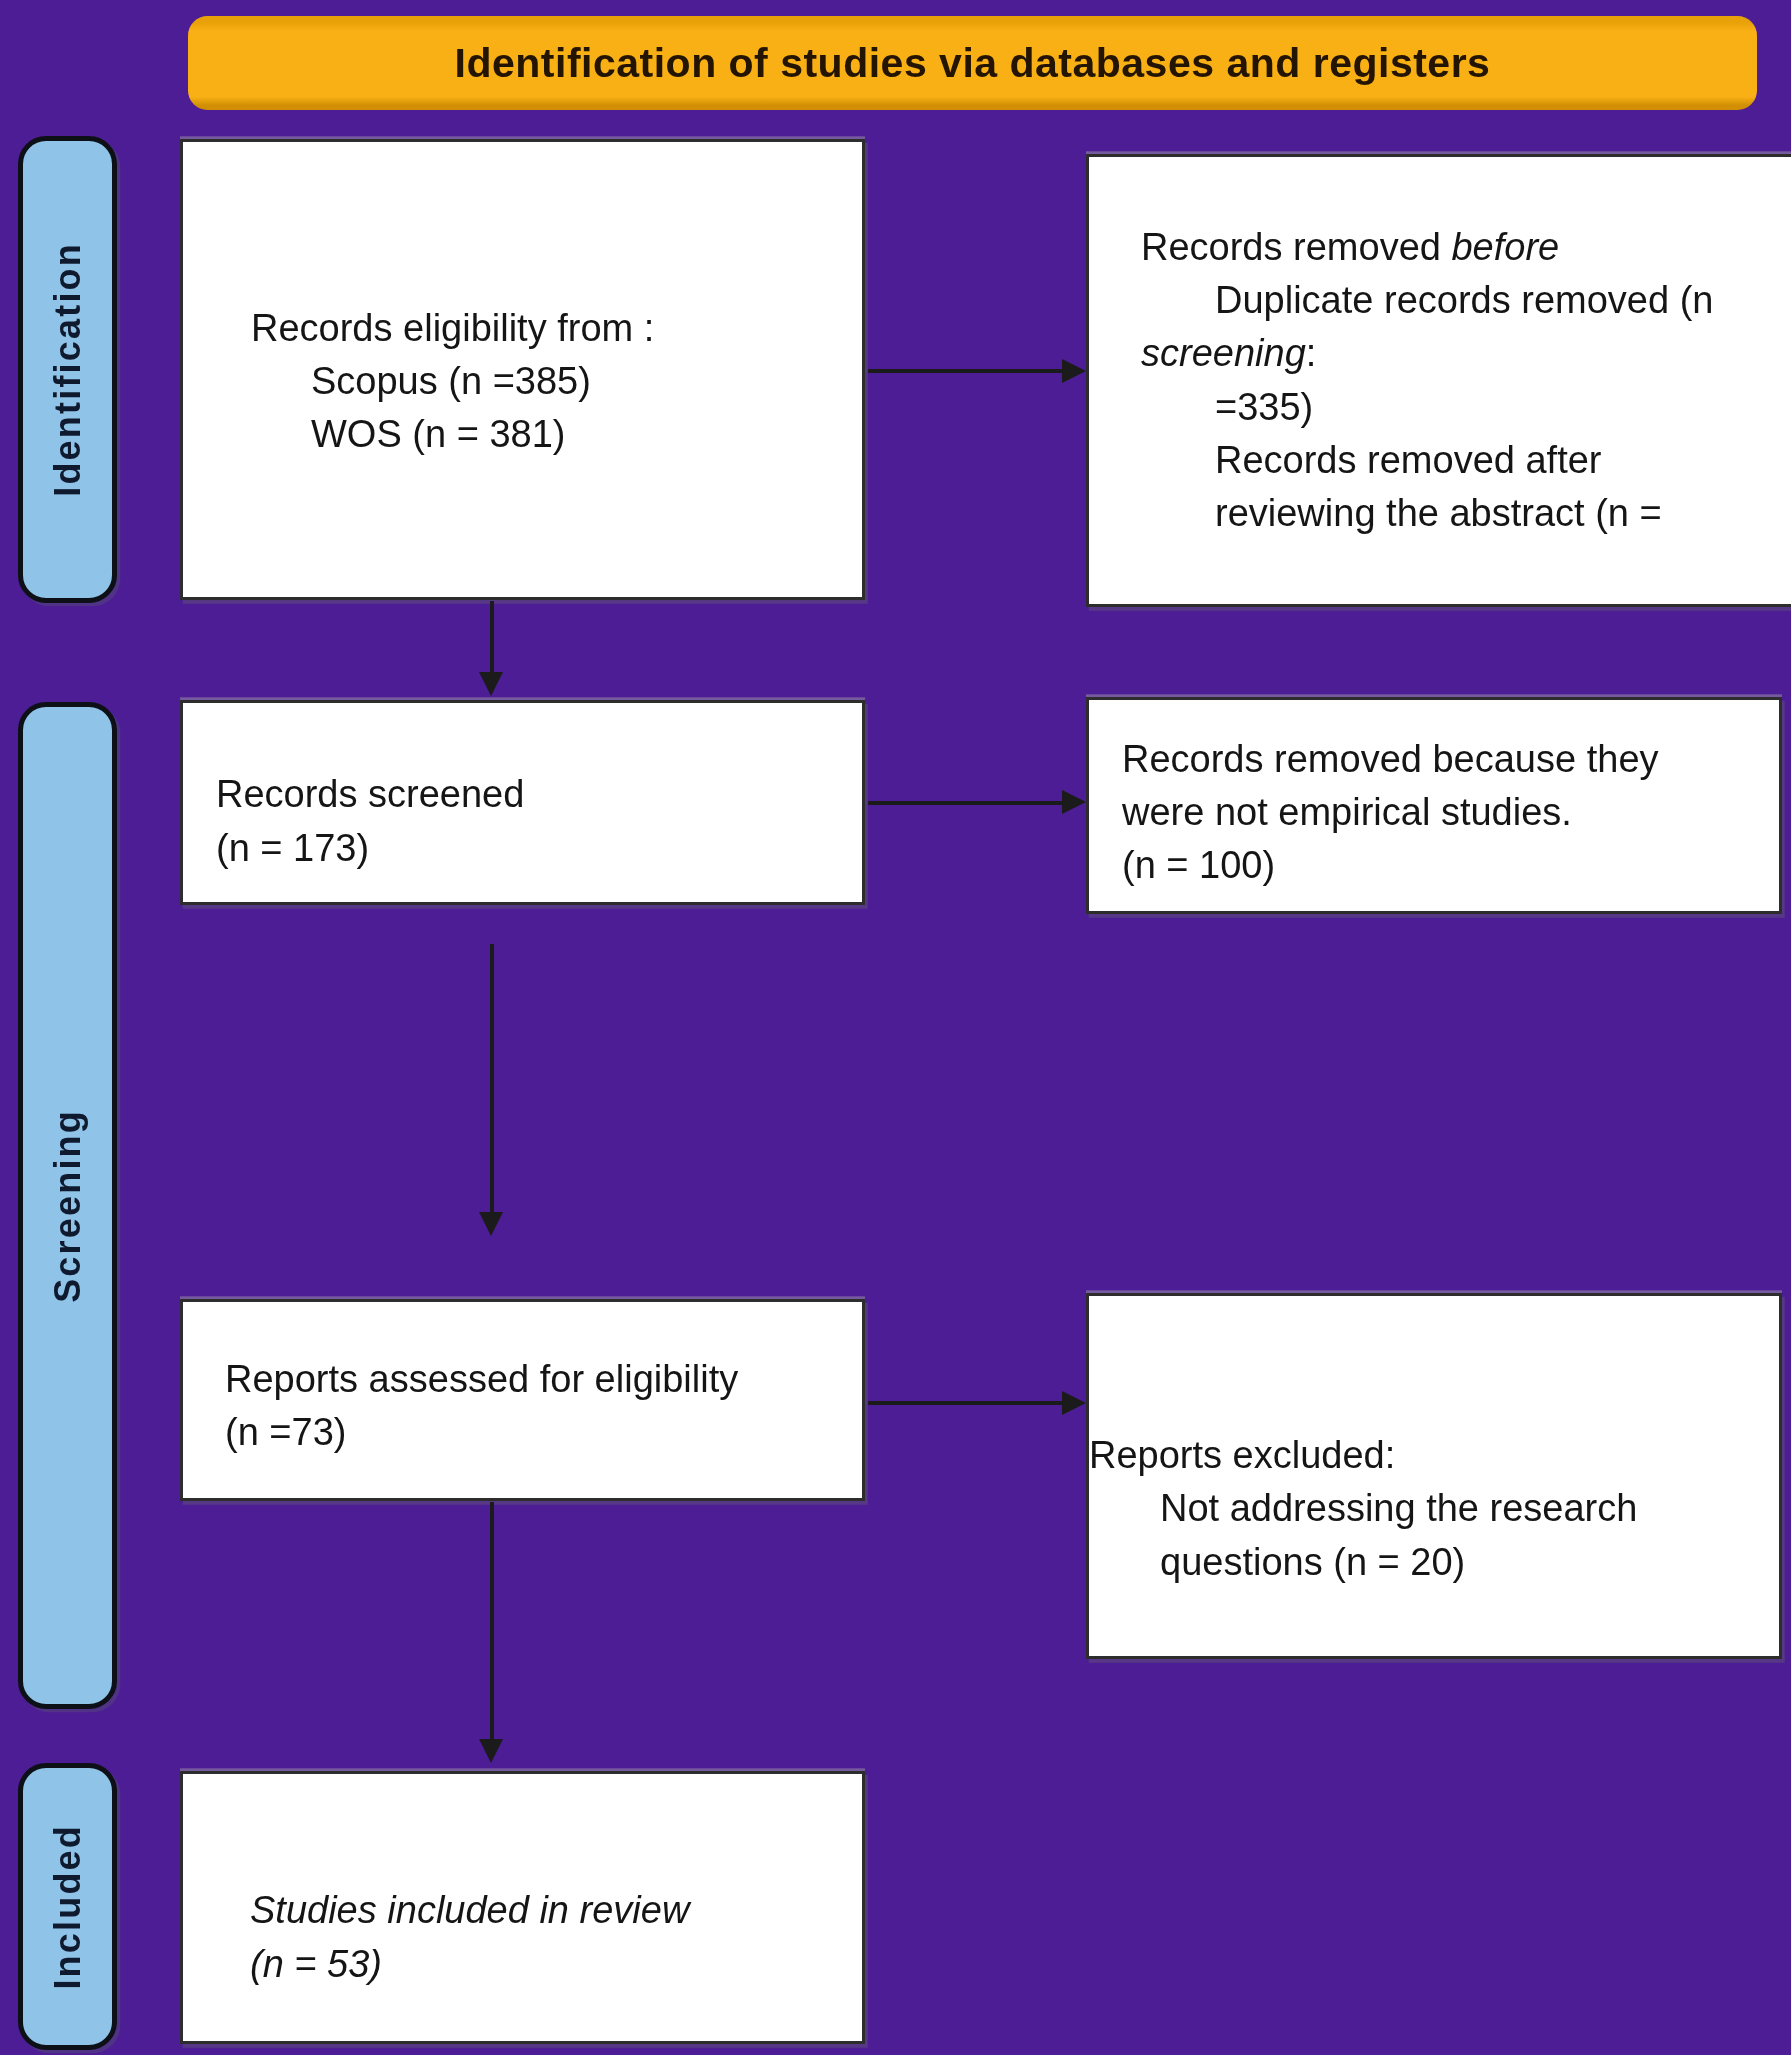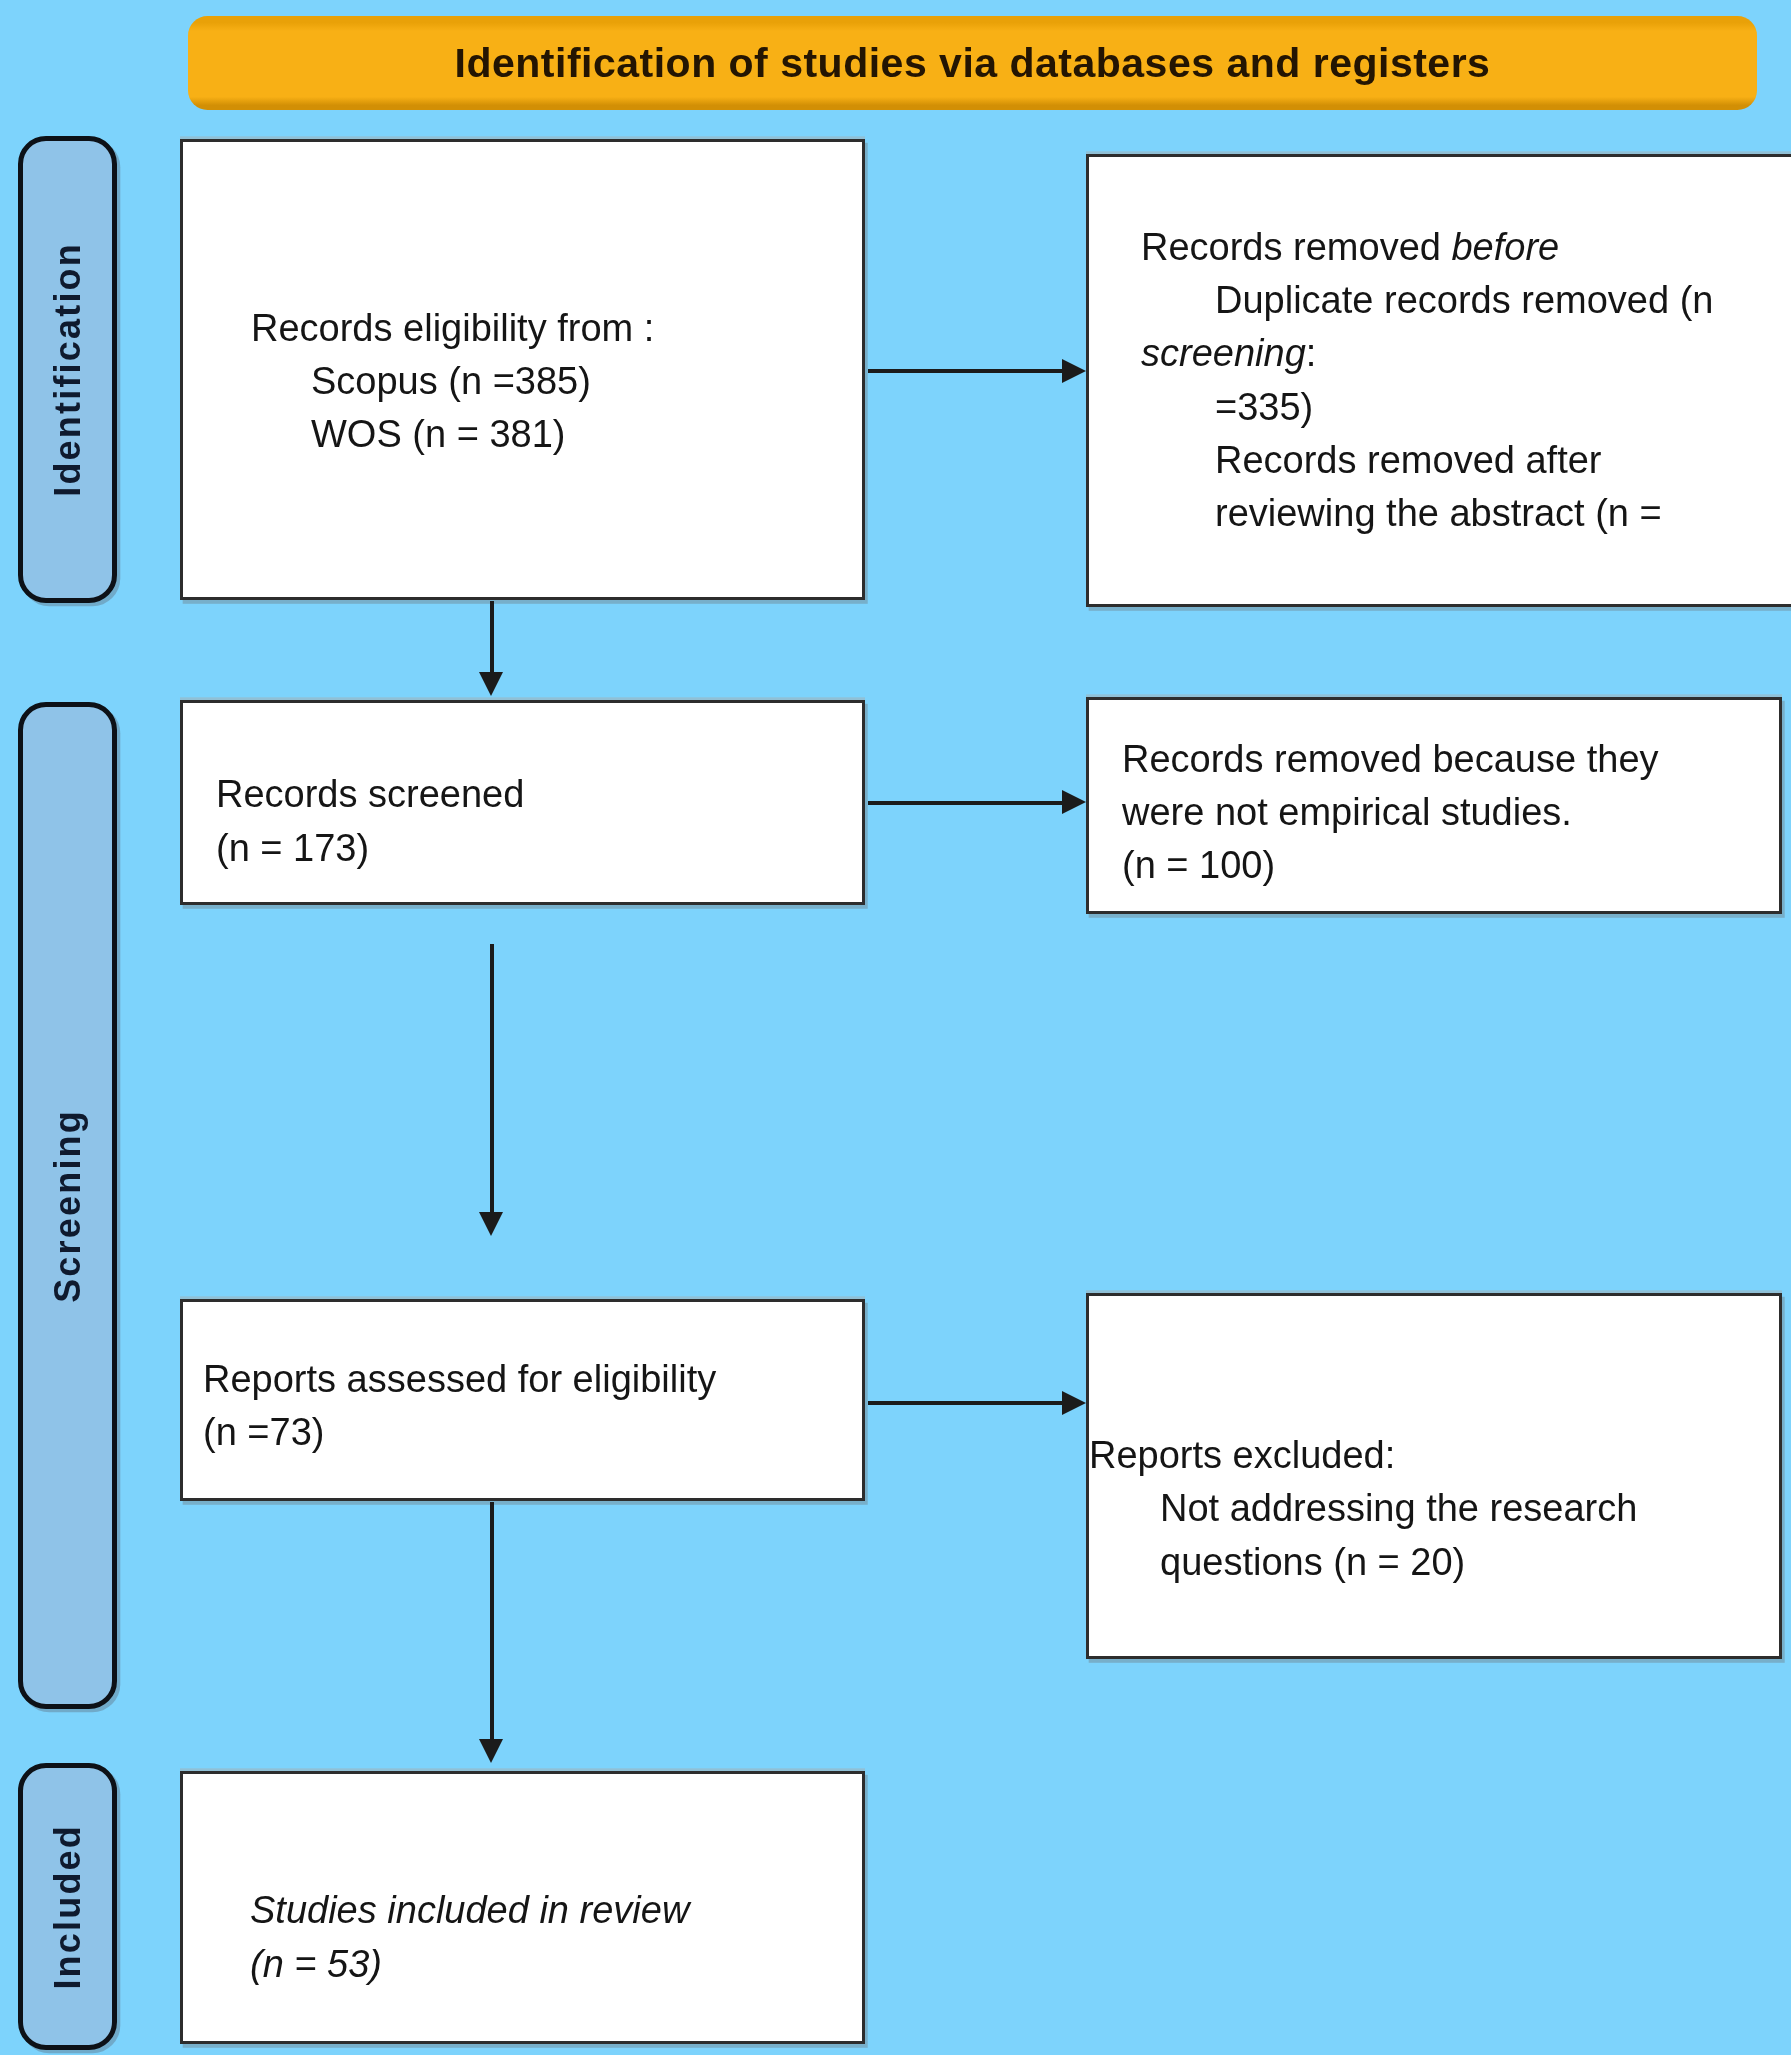--- a/index.html
+++ b/index.html
@@ -1,17 +1,17 @@
 <!DOCTYPE html>
 <html style="font-size:8.7px"><head>
 <meta charset="utf-8">
 <style>
   html, body { margin:0; padding:0; background:#ffffff; }
   .canvas {
-    position:relative; width:1792px; height:2056px; background:#7dd3fc;
+    position:relative; width:1792px; height:2056px; background:#4c1d95;
     font-family:"Liberation Sans", sans-serif; color:#151515; overflow:hidden;
   }
 
   
   .banner {
     position:absolute; left:188px; top:16.4px; width:1569px; height:94px;
     border-radius:19.6px; box-sizing:border-box;
     background:linear-gradient(180deg,#e9a108 0%,#e9a108 7%,#f8b015 16%,#f8b015 86%,#d28f05 95%,#d28f05 100%);
     display:flex; align-items:center; justify-content:center;
   }
@@ -51,21 +51,21 @@
   .box-removed-before .content { padding-left:52px; }
   .box-removed-before .indent { margin-left:74px; }
 
   .box-screened       { left:180px;  top:700px; width:685px; height:205px; }
   .box-screened .content { padding-left:33px; transform:translateY(12px);margin-top:14px; }
 
   .box-not-empirical  { left:1086px; top:697px; width:696px; height:217px; }
   .box-not-empirical .content { padding-left:33px; transform:translateY(6.5px); }
 
   .box-assessed       { left:180px;  top:1299px; width:685px; height:202px; }
-  .box-assessed .content { padding-left:20px; transform:translateY(5.5px); }
+  .box-assessed .content { padding-left:42px; transform:translateY(5.5px); }
 
   .box-excluded       { left:1086px; top:1293px; width:696px; height:366px; }
   .box-excluded .content { transform:translateY(33px); }
   .box-excluded .indent { margin-left:71px; }
 
   .box-included       { left:180px;  top:1771px; width:685px; height:273px; }
   .box-included .content { padding-left:67px; transform:translateY(30px);font-style:italic; }
 
   
   .aline-h { position:absolute; height:3.8px; background:#1b1b1b; }

